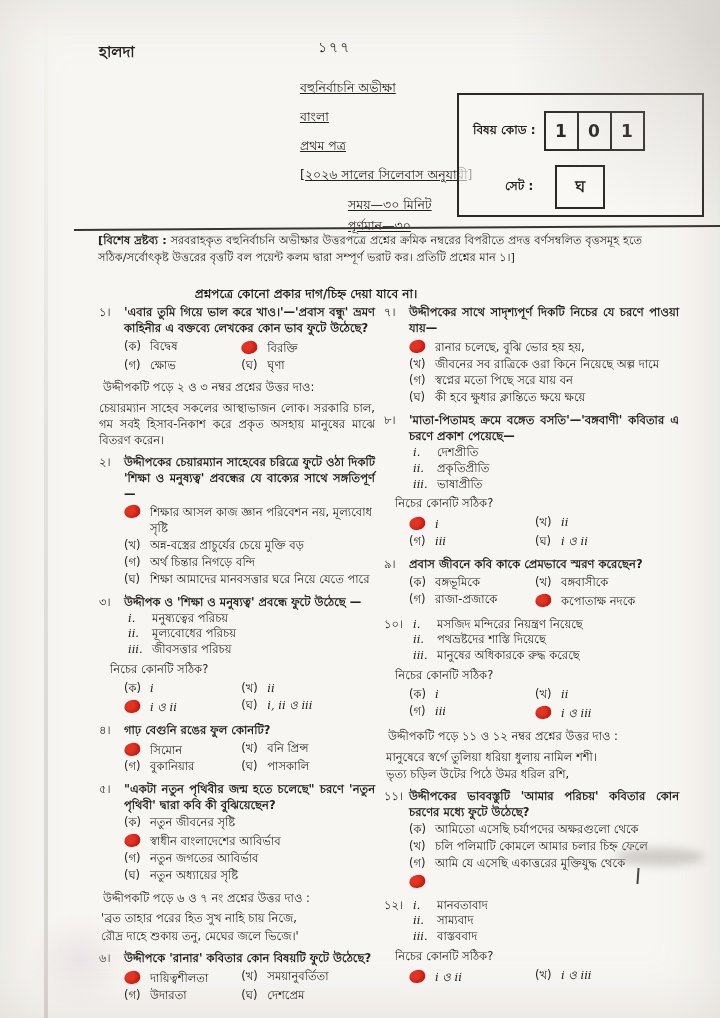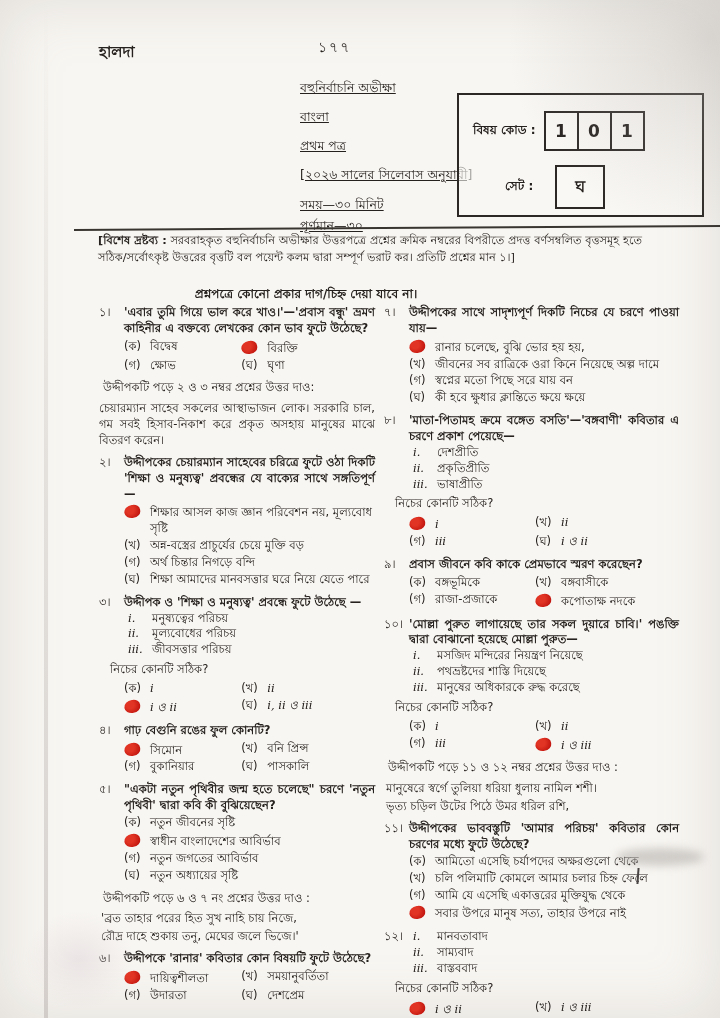--- a/index.html
+++ b/index.html
@@ -21,21 +21,21 @@
     filter:blur(4px);border-radius:50%;}
   .art-mark{left:637px;top:868px;width:2px;height:16px;background:#4a4645;transform:rotate(4deg);}
   .art-bl{left:24px;top:910px;width:110px;height:100px;
     background:radial-gradient(rgba(210,198,204,.35),transparent 70%);}
 
   
   .brand{position:absolute;left:99px;top:40px;font-weight:bold;font-size:15px;}
   .pageno{position:absolute;left:318px;top:36px;font-size:14px;letter-spacing:2px;}
   .head-center{position:absolute;left:300px;top:80px;font-size:12.5px;line-height:1.2;text-decoration:underline;}
   .head-center .hline{margin-bottom:14px;}
-  .head-center .meta{margin-top:15px;margin-bottom:0;}
+  .head-center .meta{margin-top:15px;margin-bottom:0;margin-left:48px;}
   .head-center .meta + .meta{margin-top:6px;}
 
   .codebox{position:absolute;left:457px;top:93px;width:243px;height:120px;
     border:2px solid #2b2825;background:rgba(250,248,245,.6);}
   .cb-row{display:flex;align-items:center;}
   .cb-row1{margin:16px 0 0 14px;}
   .cb-label{font-size:12px;font-weight:bold;margin-right:8px;}
   .digits{display:flex;}
   .digit{width:31px;height:36px;border:2px solid #2b2825;margin-left:-2px;
     display:flex;align-items:center;justify-content:center;
@@ -369,21 +369,20 @@
             <div class="opt">
               <span class="olabel"><span class="dot"></span></span>
               <span class="otext">কপোতাক্ষ নদকে</span>
             </div>
           </div>
         </div>
       </div>
       <div class="q">
         <span class="qnum">১০।</span>
         <div class="qbody">
-          <div class="qtext">'মোল্লা পুরুত লাগায়েছে তার সকল দুয়ারে চাবি।' পঙক্তি দ্বারা বোঝানো হয়েছে মোল্লা পুরুত—</div>
           <div class="item">
             <span class="rom">i.</span>
             <span>মসজিদ মন্দিরের নিয়ন্ত্রণ নিয়েছে</span>
           </div>
           <div class="item">
             <span class="rom">ii.</span>
             <span>পথভ্রষ্টদের শাস্তি দিয়েছে</span>
           </div>
           <div class="item">
             <span class="rom">iii.</span>
@@ -427,21 +426,20 @@
             <div class="opt">
               <span class="olabel">(খ)</span>
               <span class="otext">চলি পলিমাটি কোমলে আমার চলার চিহ্ন ফেলে</span>
             </div>
             <div class="opt">
               <span class="olabel">(গ)</span>
               <span class="otext">আমি যে এসেছি একাত্তরের মুক্তিযুদ্ধ থেকে</span>
             </div>
             <div class="opt">
               <span class="olabel"><span class="dot"></span></span>
-              <span class="otext">সবার উপরে মানুষ সত্য, তাহার উপরে নাই</span>
             </div>
           </div>
         </div>
       </div>
       <div class="q">
         <span class="qnum">১২।</span>
         <div class="qbody">
           <div class="item">
             <span class="rom">i.</span>
             <span>মানবতাবাদ</span>

